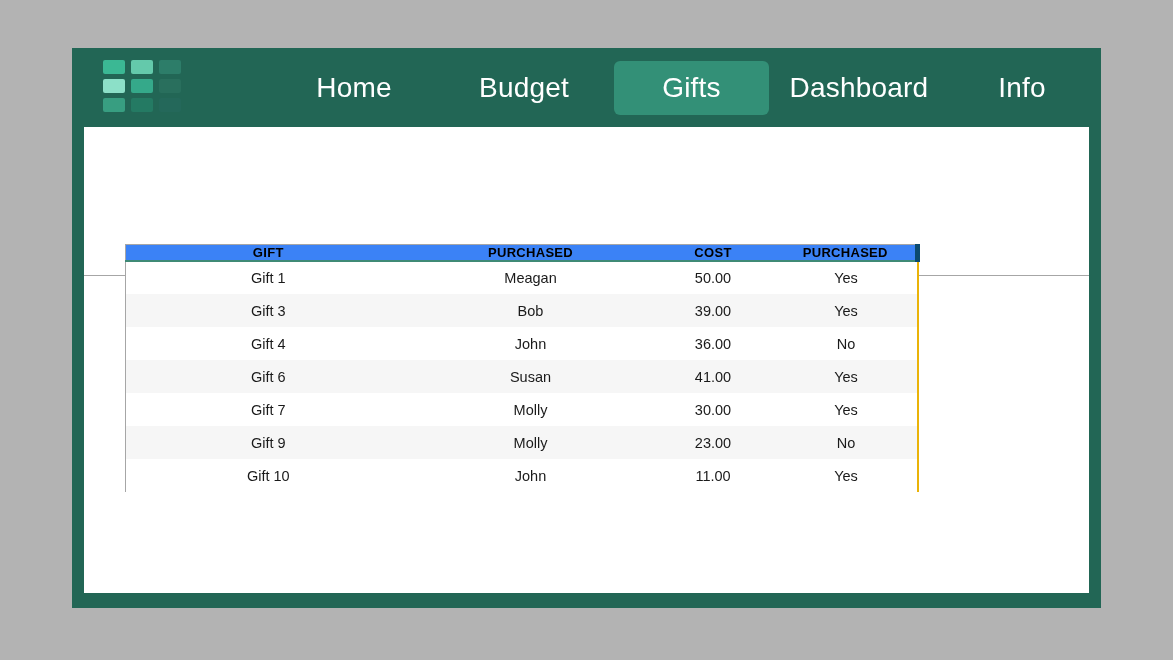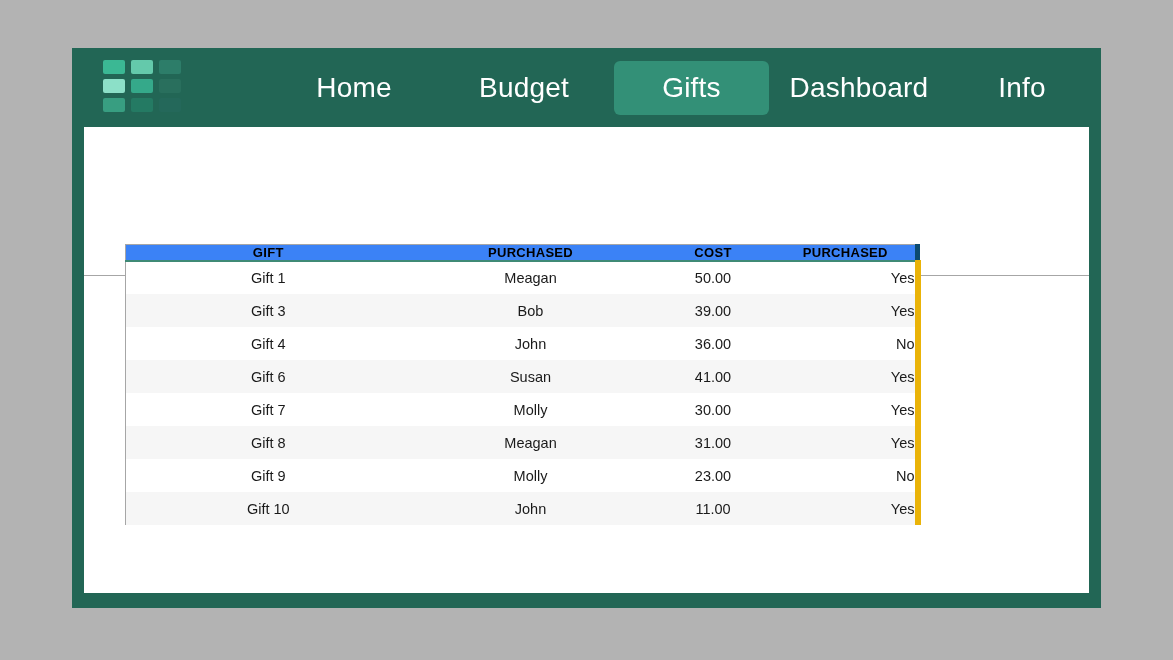--- a/index.html
+++ b/index.html
@@ -142,21 +142,21 @@
   #gift-table thead th:last-child  { border-right: 5px solid #0c4a6e; }
 
   #gift-table tbody td {
     height: 33px;
     padding: 0;
     text-align: center;
     border: none;
     box-sizing: border-box;
   }
   #gift-table tbody td:first-child { border-left: 1px solid #a6a6a6; }
-  #gift-table tbody td:last-child  { border-right: 6px solid #eab308; text-align: right; }
+  #gift-table tbody td:last-child  { border-right: 2px solid #eab308; }
   #gift-table tbody tr:nth-child(even) td { background: #f6f6f6; }
   #gift-table tbody tr:nth-child(odd)  td { background: #ffffff; }
 </style>
 </head>
 <body>
 
 <div id="app-window">
 
   <div id="nav-bar">
 
@@ -225,26 +225,20 @@
             <td>41.00</td>
             <td>Yes</td>
           </tr>
           <tr>
             <td>Gift 7</td>
             <td>Molly</td>
             <td>30.00</td>
             <td>Yes</td>
           </tr>
           <tr>
-            <td>Gift 8</td>
-            <td>Meagan</td>
-            <td>31.00</td>
-            <td>Yes</td>
-          </tr>
-          <tr>
             <td>Gift 9</td>
             <td>Molly</td>
             <td>23.00</td>
             <td>No</td>
           </tr>
           <tr>
             <td>Gift 10</td>
             <td>John</td>
             <td>11.00</td>
             <td>Yes</td>

